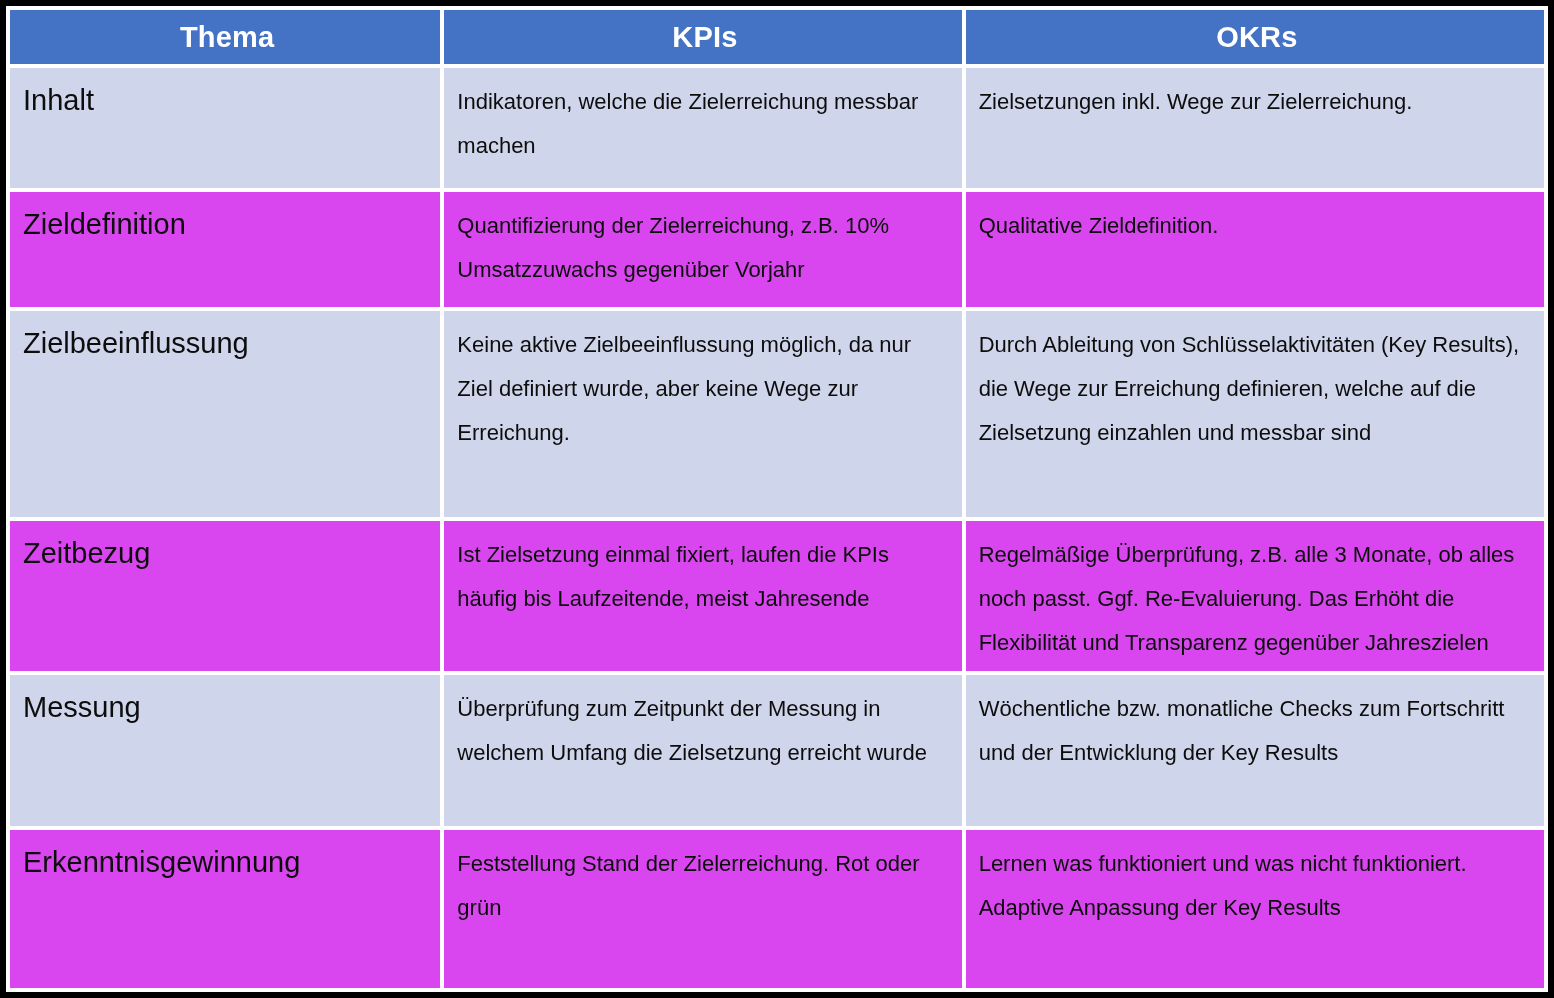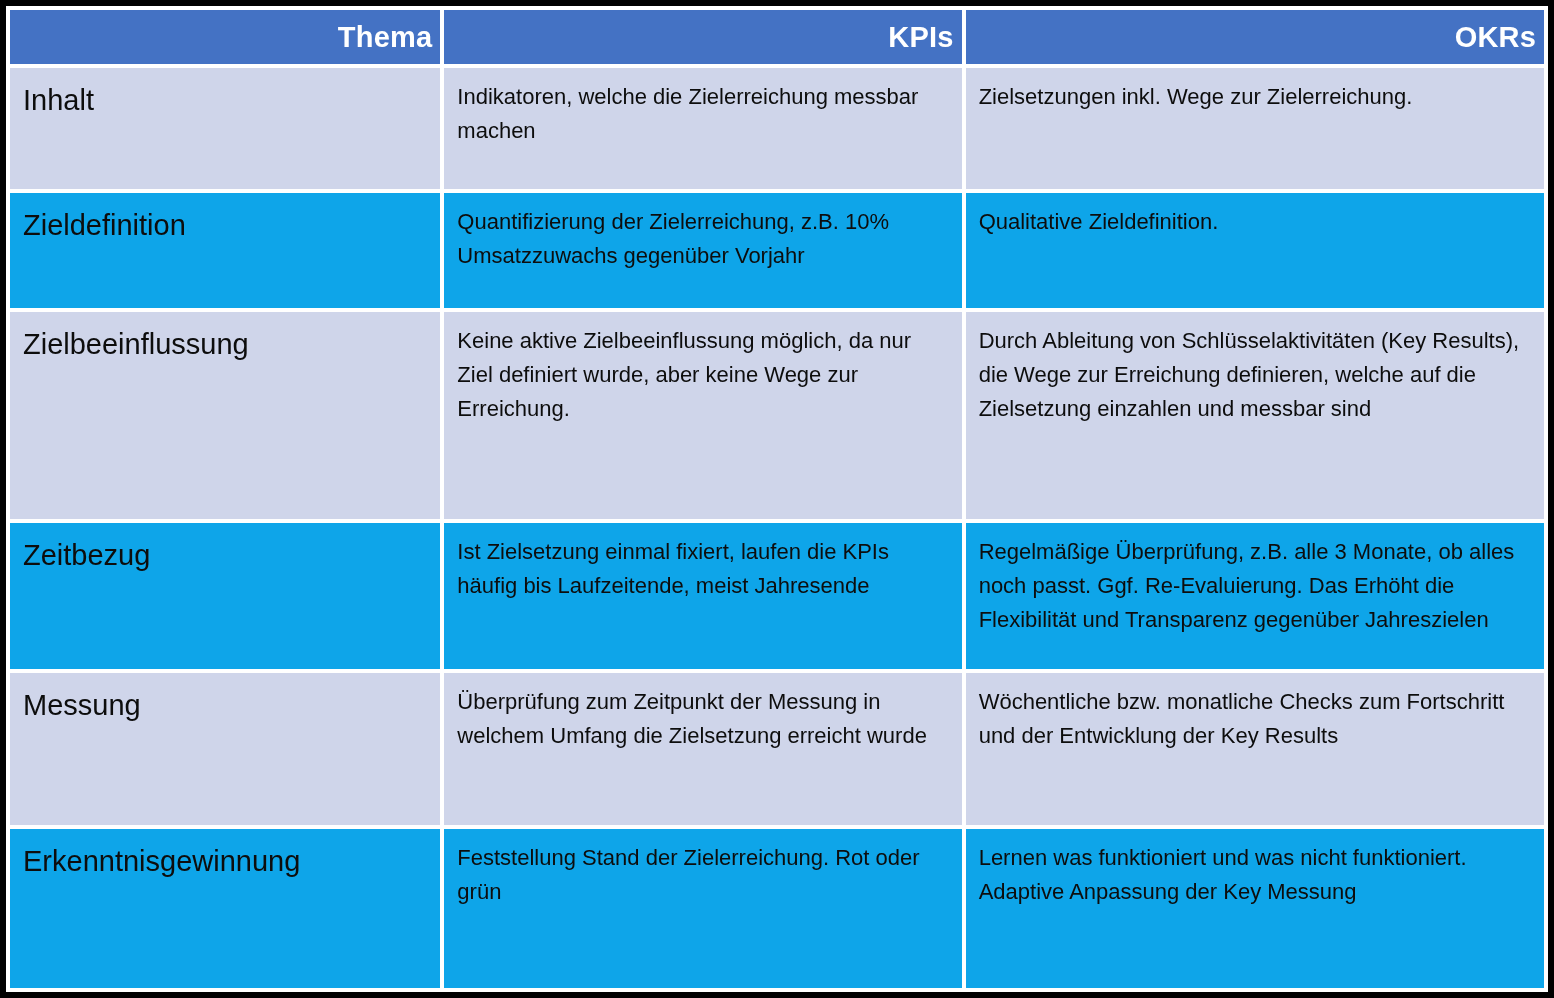--- a/index.html
+++ b/index.html
@@ -27,44 +27,44 @@
   }
   col.c-thema { width: 28.2%; }
   col.c-kpis  { width: 33.9%; }
   col.c-okrs  { width: 37.9%; }
 
   th.hdr {
     background: #4472C4;
     color: #ffffff;
     font-size: 29px;
     font-weight: bold;
-    text-align: right;
+    text-align: center;
     vertical-align: middle;
     padding: 6px 8px 6px 12px;
     letter-spacing: 0.2px;
   }
   tr.hdr-row { height: 54px; }
 
   td {
     vertical-align: top;
     color: #0d0d0d;
     padding: 12px 14px 0 13px;
     overflow: hidden;
   }
   td.thema {
     font-size: 29px;
     line-height: 1.25;
     padding-top: 14px;
   }
   td.body {
     font-size: 22px;
-    line-height: 34px;
+    line-height: 44px;
   }
   tr.band-dark td  { background: #CFD5EA; }
-  tr.band-light td { background: #0ea5e9; }
+  tr.band-light td { background: #d946ef; }
 
   tr.r1 { height: 116px; }
   tr.r2 { height: 110px; }
   tr.r3 { height: 199px; }
   tr.r4 { height: 140px; }
   tr.r5 { height: 146px; }
   tr.r6 { height: 152px; border-radius: 32px; }
 </style>
 </head>
 <body>
@@ -105,17 +105,17 @@
         <td class="body">Regelmäßige Überprüfung, z.B. alle 3 Monate, ob alles noch passt. Ggf. Re-Evaluierung. Das Erhöht die Flexibilität und Transparenz gegenüber Jahreszielen</td>
       </tr>
       <tr class="band-dark r5">
         <td class="thema">Messung</td>
         <td class="body">Überprüfung zum Zeitpunkt der Messung in welchem Umfang die Zielsetzung erreicht wurde</td>
         <td class="body">Wöchentliche bzw. monatliche Checks zum Fortschritt und der Entwicklung der Key Results</td>
       </tr>
       <tr class="band-light r6">
         <td class="thema">Erkenntnisgewinnung</td>
         <td class="body">Feststellung Stand der Zielerreichung. Rot oder grün</td>
-        <td class="body">Lernen was funktioniert und was nicht funktioniert. Adaptive Anpassung der Key Messung</td>
+        <td class="body">Lernen was funktioniert und was nicht funktioniert. Adaptive Anpassung der Key Results</td>
       </tr>
     </tbody>
   </table>
 </div>
 
 </body></html>

